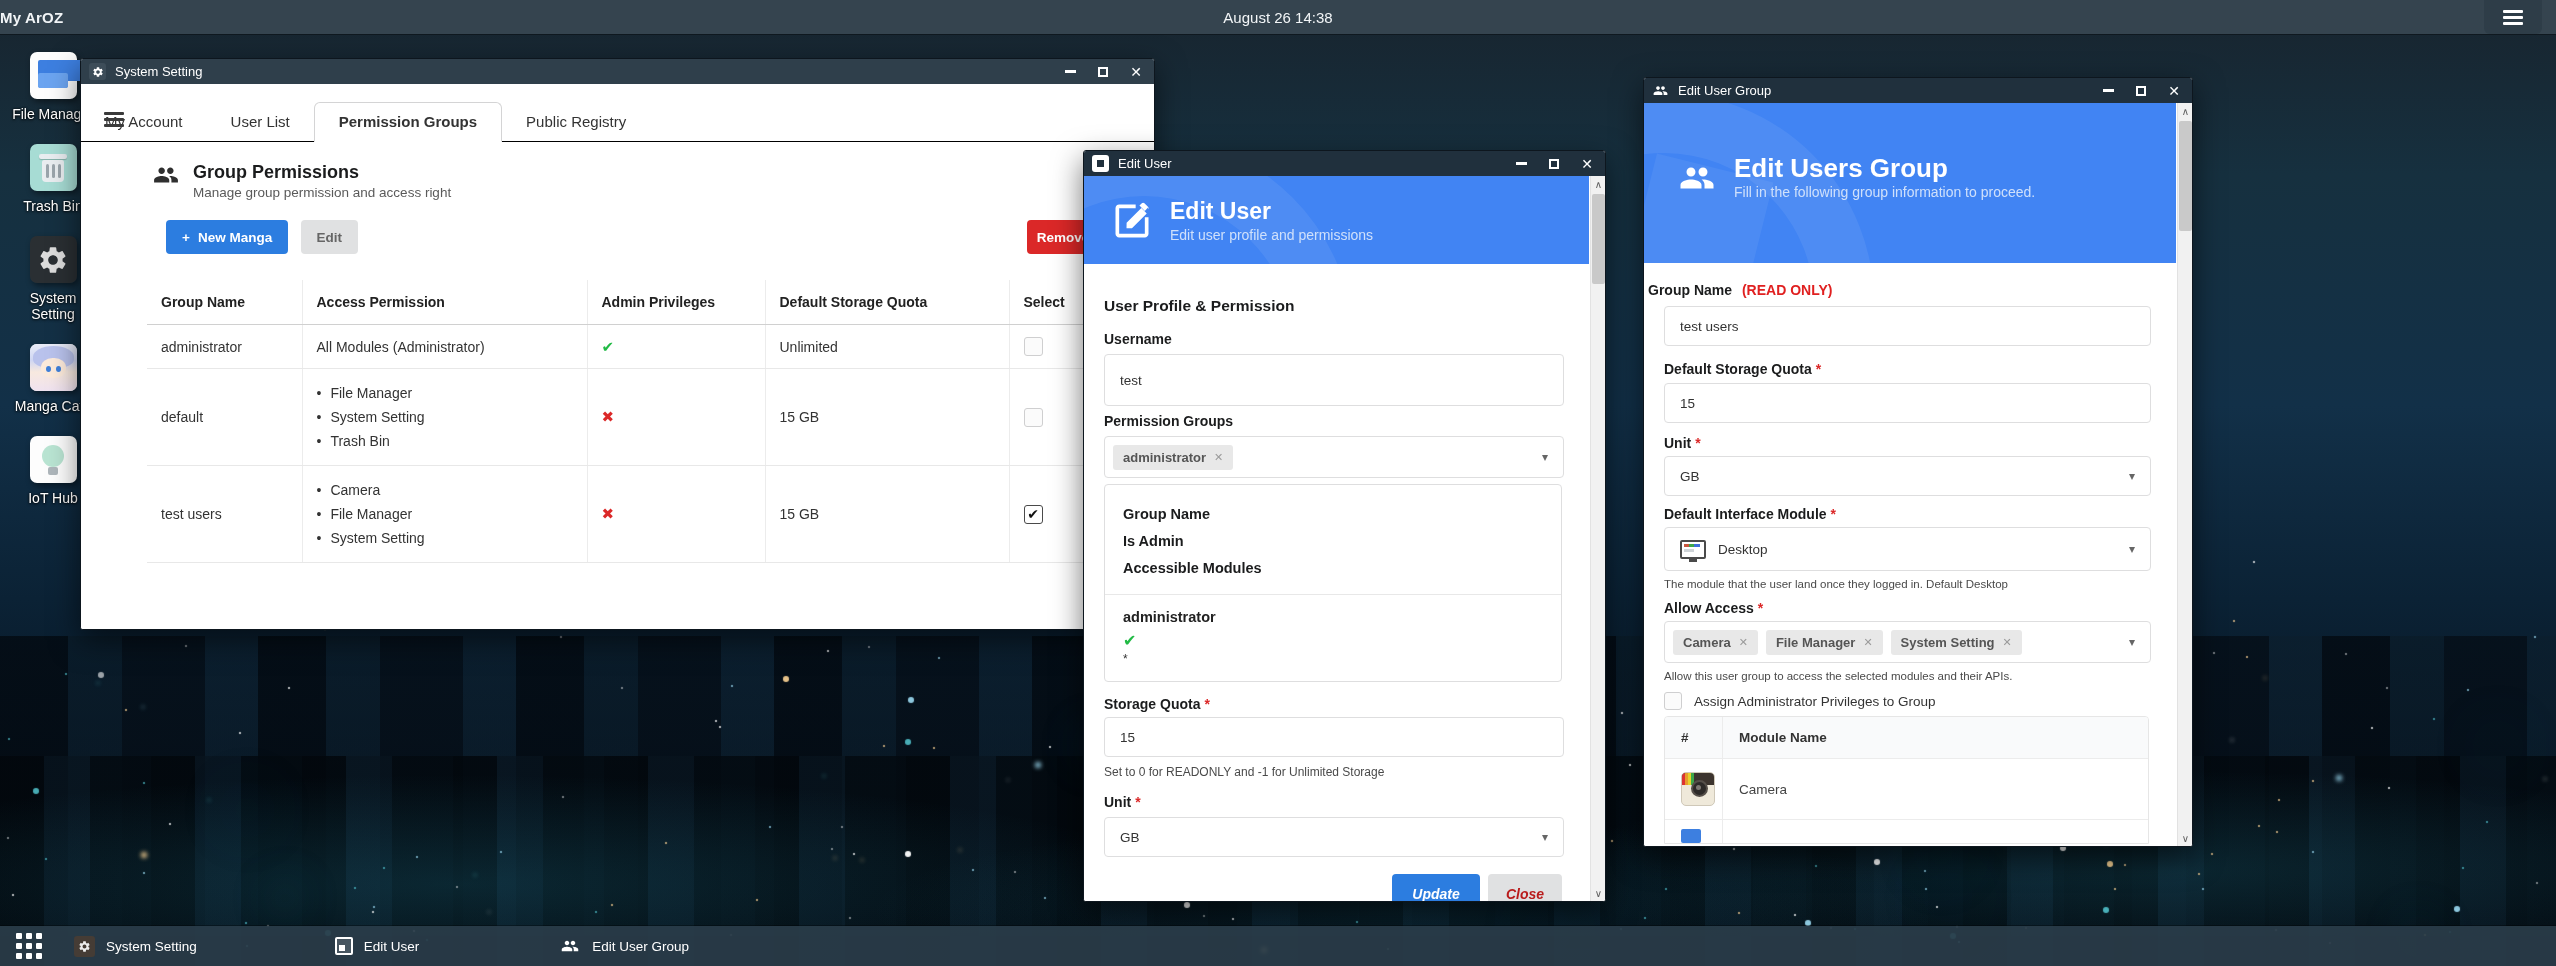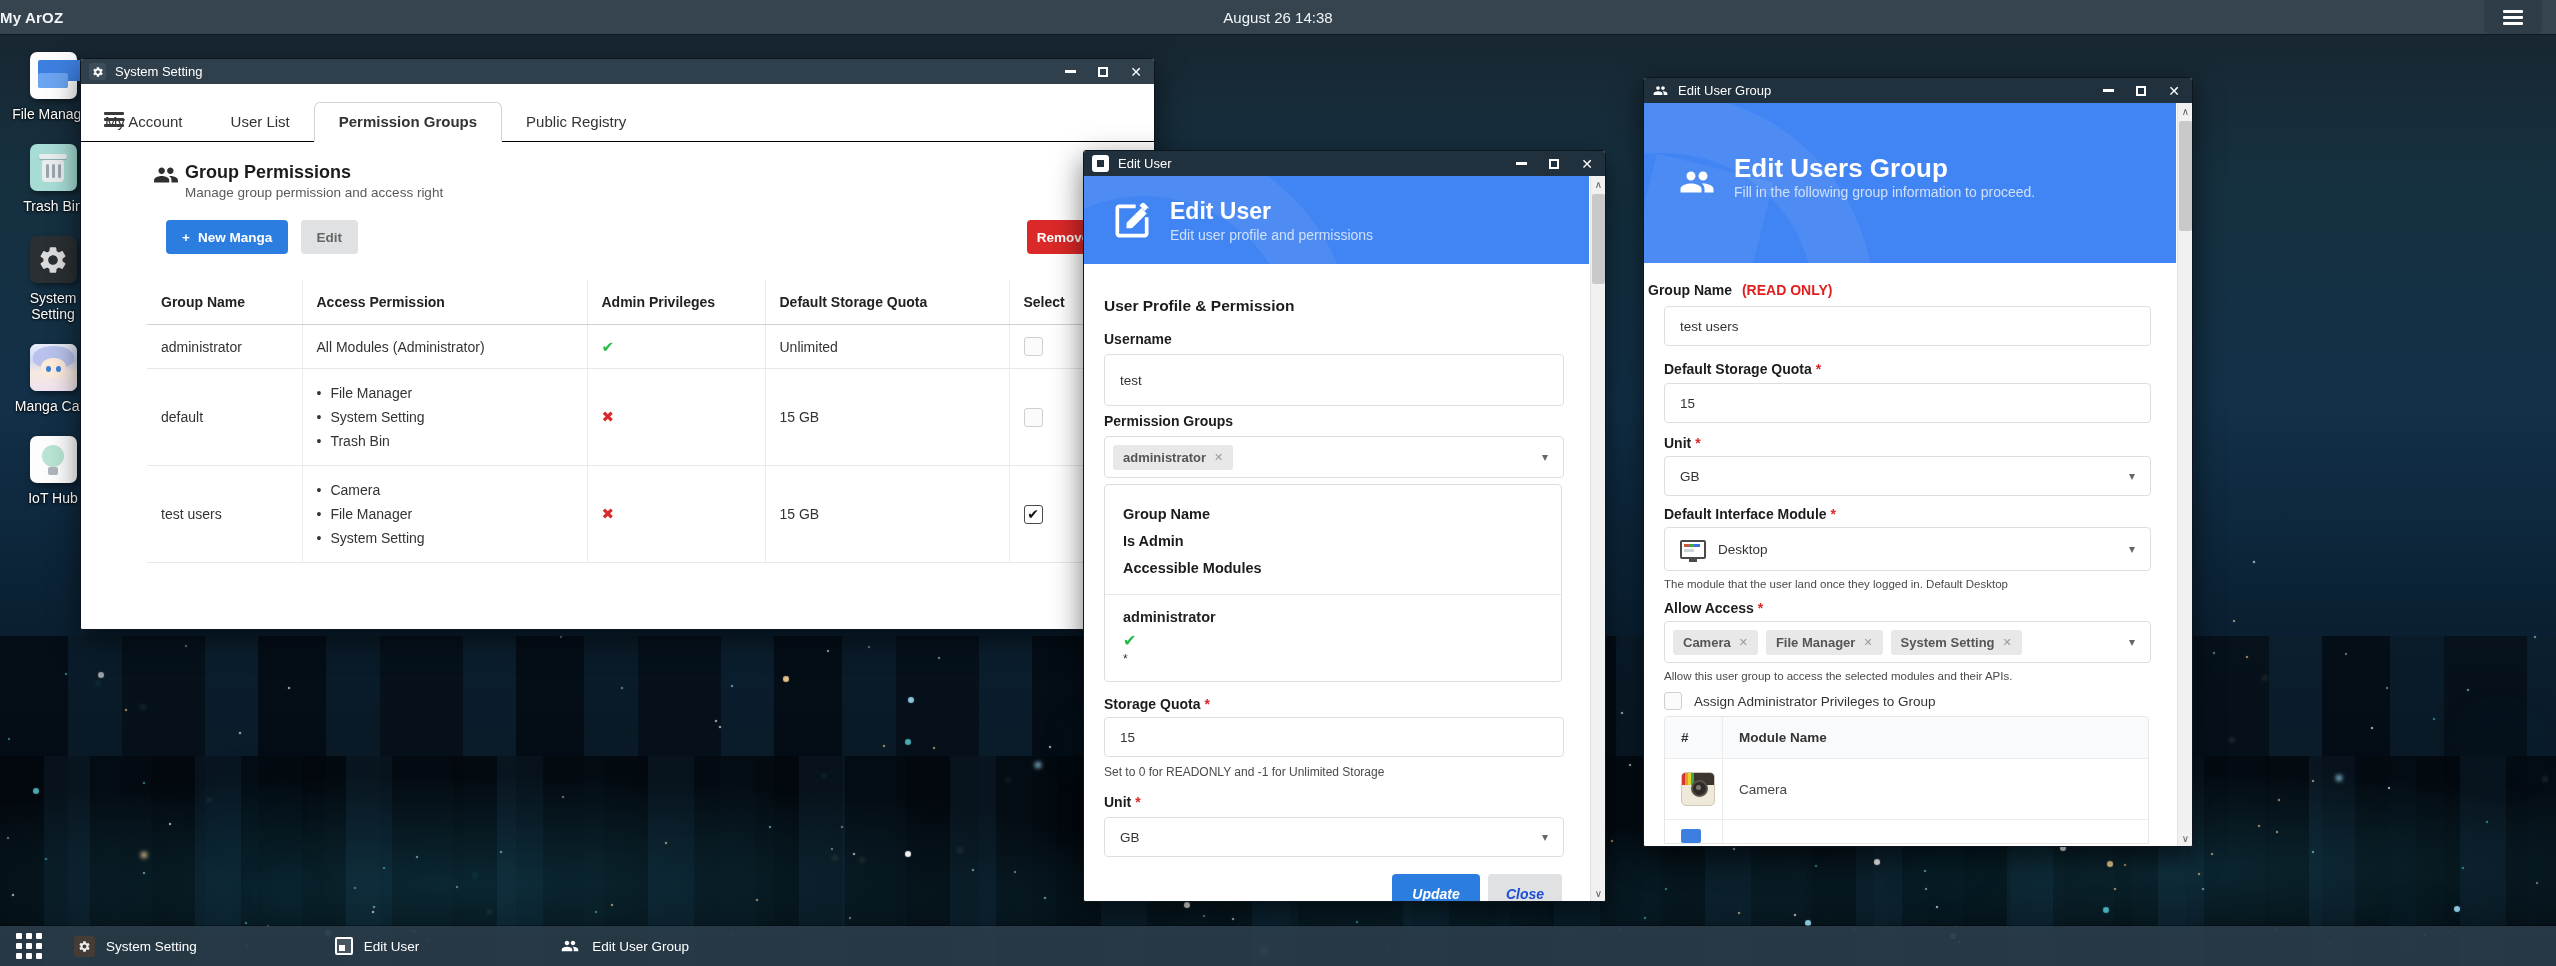--- a/index.html
+++ b/index.html
@@ -69,21 +69,21 @@
 
   
   .win1 { left:80px; top:58px; width:1075px; height:572px; z-index:10; }
   .w1body { position:absolute; top:25px; left:0; right:0; bottom:0; background:#fff; }
   .tabrow { position:absolute; top:17px; left:0; right:0; height:41px; border-bottom:1px solid #000000; display:flex; align-items:flex-end; }
   .tabrow .burger { position:absolute; left:23px; top:8px; }
   .tab { font-size:15px; color:#333; padding:10px 24px 11px 24px; cursor:pointer; }
   .tab.active { font-weight:bold; border:1px solid #d4d4d5; border-bottom:1px solid #fff; border-radius:6px 6px 0 0; margin-bottom:-1px; background:#fff; }
   .tab:first-of-type { margin-left:86px; }
   .w1content { position:absolute; top:58px; left:0; right:0; bottom:0; }
-  .sechead { position:absolute; left:70px; top:20px; display:flex; align-items:flex-start; gap:4px; }
+  .sechead { position:absolute; left:70px; top:20px; display:flex; align-items:flex-start; gap:12px; }
   .sechead .txt .t { font-size:18px; font-weight:bold; color:#1b1c1d; }
   .sechead .txt .s { font-size:13.5px; color:#5a5a5a; margin-top:2px; }
   .btnrow { position:absolute; left:85px; right:55px; top:78px; height:34px; }
   .btn { display:inline-flex; align-items:center; justify-content:center; height:34px; border-radius:4px; font-size:13.5px; font-weight:bold; cursor:pointer; padding:0 16px; }
   .btn-blue { background:#2c7de0; color:#fff; }
   .btn-grey { background:#e0e1e2; color:#666; }
   .btn-red  { background:#db2828; color:#fff; position:absolute; right:0; top:0; width:72px; }
   .btn .plus { margin-right:8px; font-weight:bold; }
   .gptable { position:absolute; left:66px; top:138px; width:954px; font-size:14px; color:#333; border-collapse:collapse; }
   .gptable th { text-align:left; font-weight:bold; padding:14px 14px; border-bottom:1px solid #d0d0d0; font-size:14px; color:#222; }
@@ -130,26 +130,26 @@
   .w2sect { position:absolute; left:20px; top:146px; font-size:15.5px; font-weight:bold; color:#1b1c1d; }
   .infobox { position:absolute; left:20px; right:43px; top:333px; height:198px; border:1px solid #dededf; border-radius:4px; background:#fff; }
   .infobox .hd { padding:16px 18px 12px 18px; border-bottom:1px solid #e8e8e8; }
   .infobox .hd div { font-size:14.5px; font-weight:bold; color:#1b1c1d; line-height:27px; }
   .infobox .bd { padding:14px 18px; }
   .infobox .bd .nm { font-size:14.5px; font-weight:bold; color:#222; }
   .infobox .bd .ok { color:#21ba45; font-weight:bold; font-size:16px; margin-top:6px; }
   .infobox .bd .st { font-size:12px; color:#333; margin-top:2px; }
   .win2 .dlg-btns { right:43px; top:723px; }
   .dbtn-update { width:88px; background:#2c7de0; color:#fff; }
-  .dbtn-close { width:74px; background:#e0e1e2; color:#1d4ed8; }
+  .dbtn-close { width:74px; background:#e0e1e2; color:#b91c1c; }
 
   
   .win3 { left:1643px; top:77px; width:550px; height:770px; z-index:30; }
   .win3 .bluehead { top:25px; right:16px; height:160px; }
-  .win3 .bh-inner { left:32px; top:52px;align-items:flex-end; }
+  .win3 .bh-inner { left:32px; top:52px; }
   .modtable { position:absolute; left:20px; right:43px; top:638px; border:1px solid #e6e6e6; border-radius:4px 4px 0 0; overflow:hidden; font-size:13.5px; color:#444; }
   .modtable .mrow { display:flex; align-items:center; border-top:1px solid #ececec; background:#fff; }
   .modtable .mhead { background:#f9fafb; border-top:none; font-weight:bold; color:#333; }
   .modtable .cnum { width:58px; padding:13px 0 13px 16px; align-self:stretch; border-right:1px solid #ececec; display:flex; align-items:center; }
   .modtable .cname { padding:13px 16px; }
   .camico { width:34px; height:34px; border-radius:5px; position:relative; overflow:hidden; background:#efe9da; border:1px solid #cfc8b8; }
   .camico .top { position:absolute; top:0; left:0; right:0; height:12px; background:#3c342e; }
   .camico .rb { position:absolute; top:0; left:0; height:12px; width:12px;
     background:linear-gradient(90deg,#d33 0 3px,#e89b2c 3px 6px,#e8d22c 6px 9px,#3da74a 9px 12px); }
   .camico .lens { position:absolute; top:7px; left:9px; width:17px; height:17px; border-radius:50%; background:#2d2a28; border:2px solid #554f49; }

